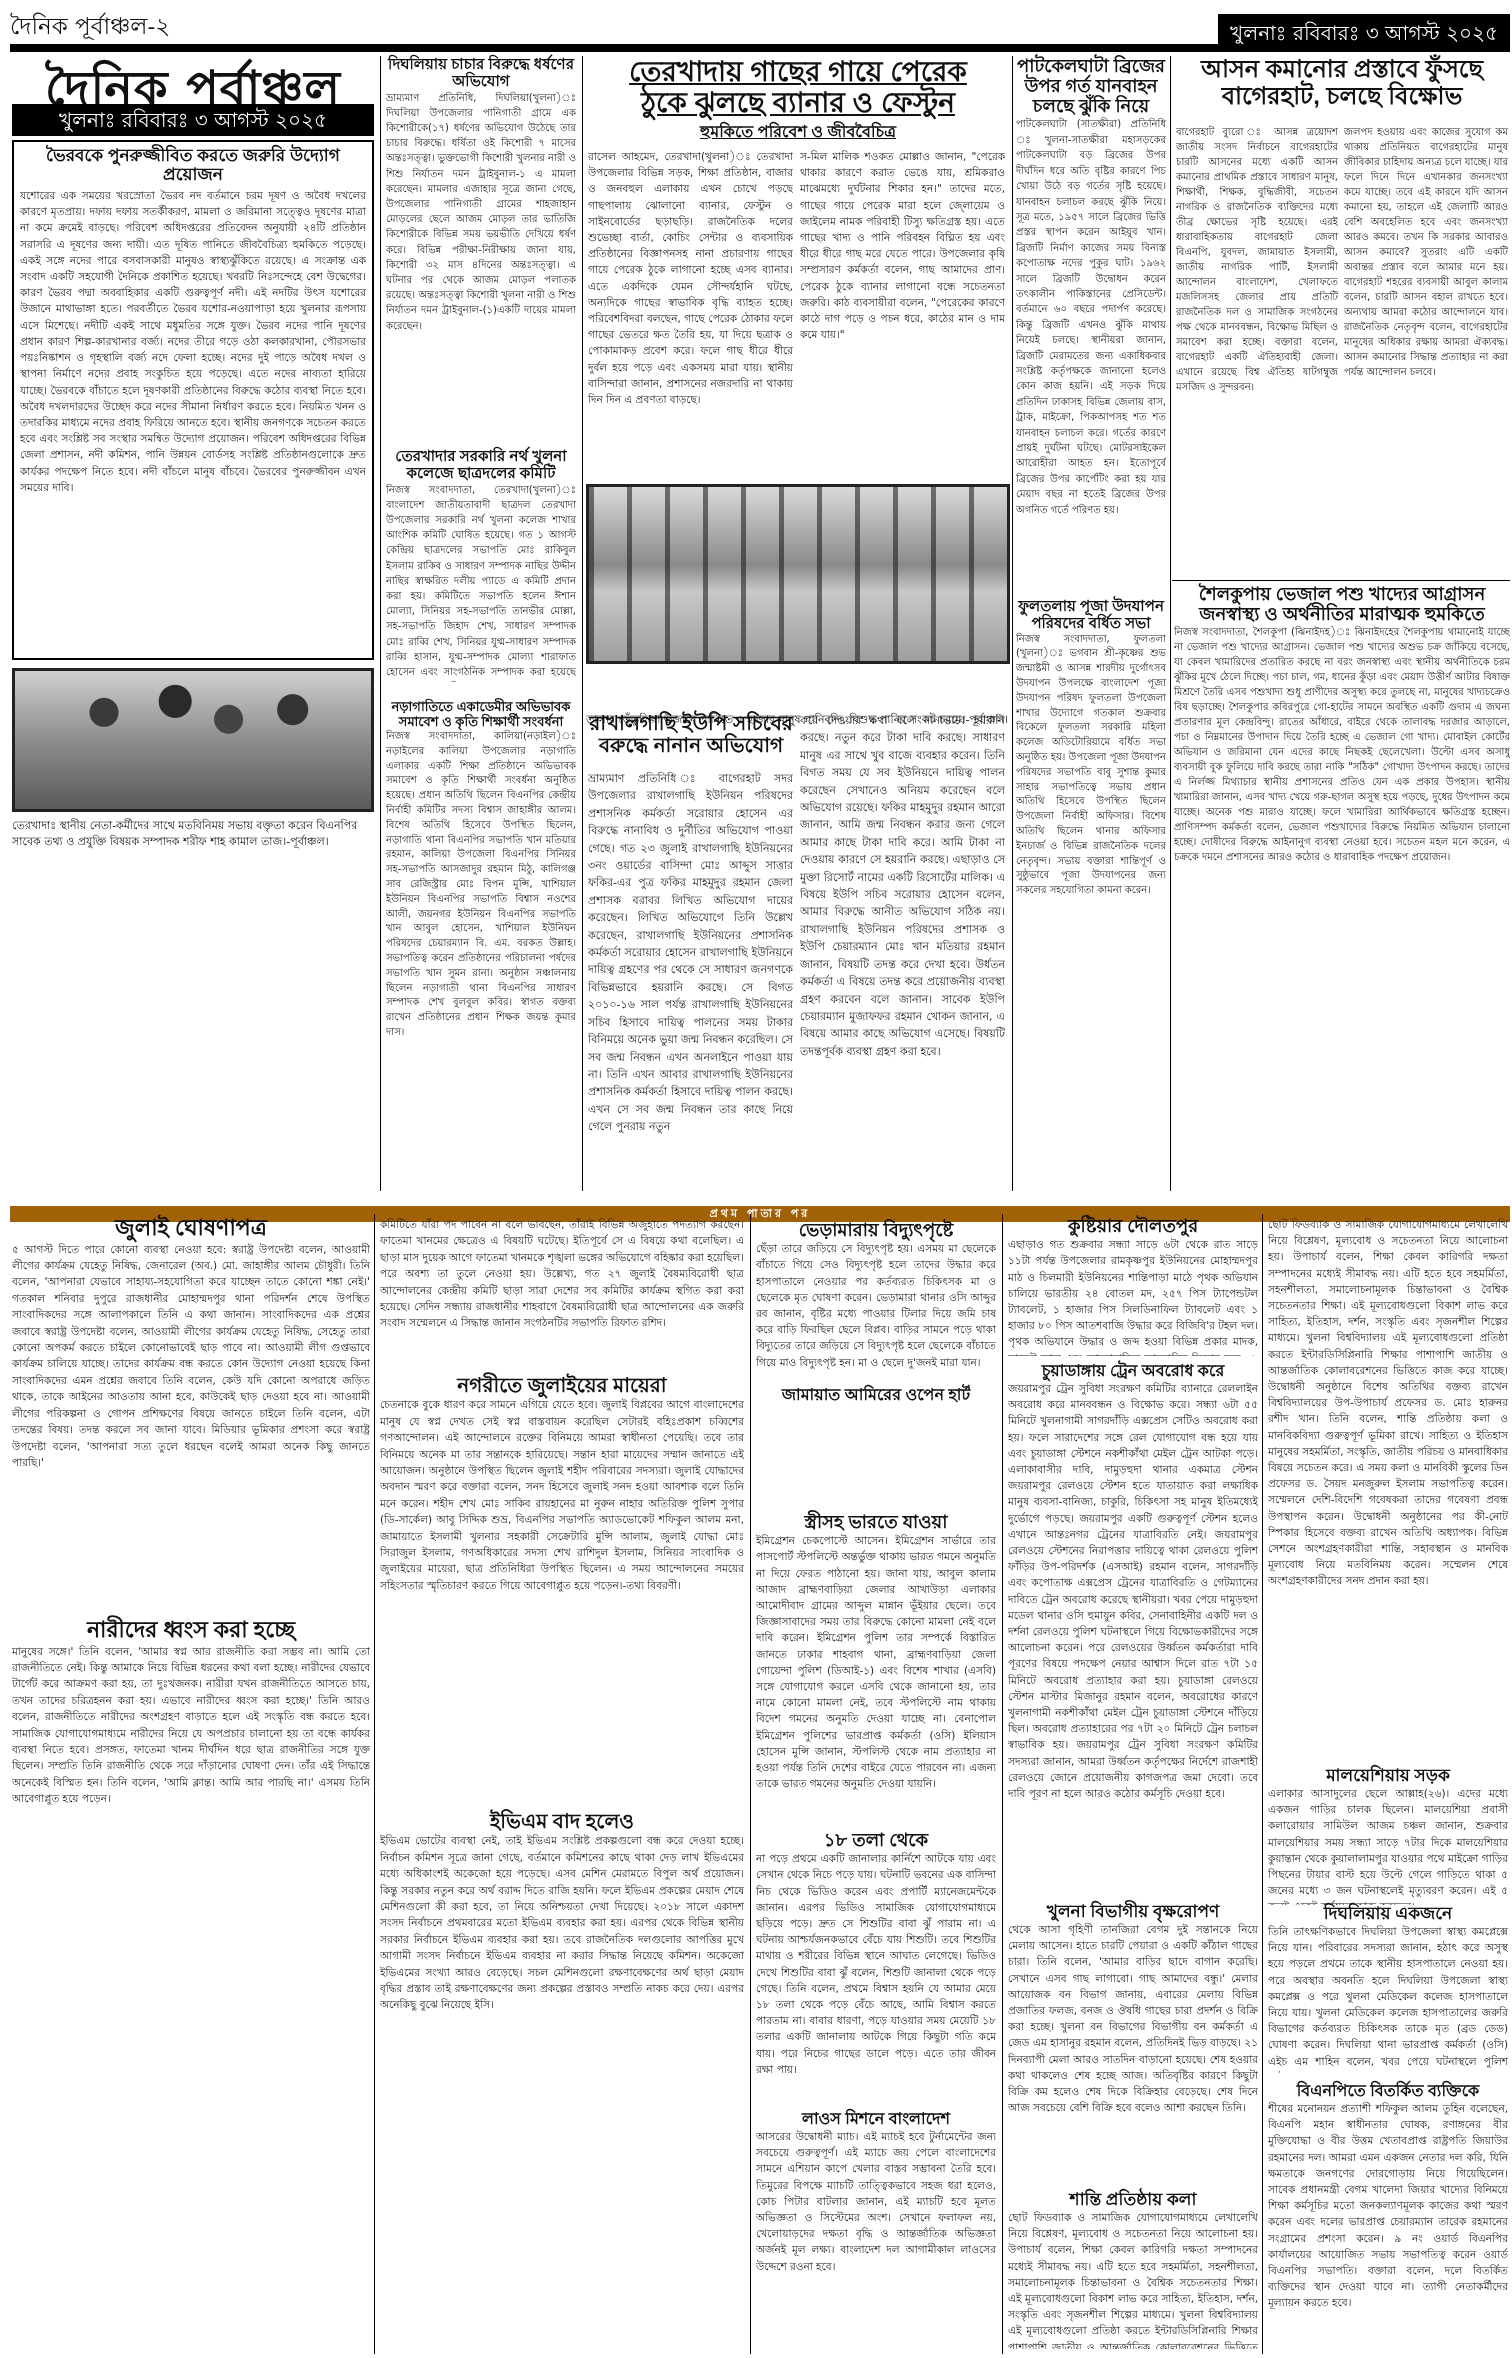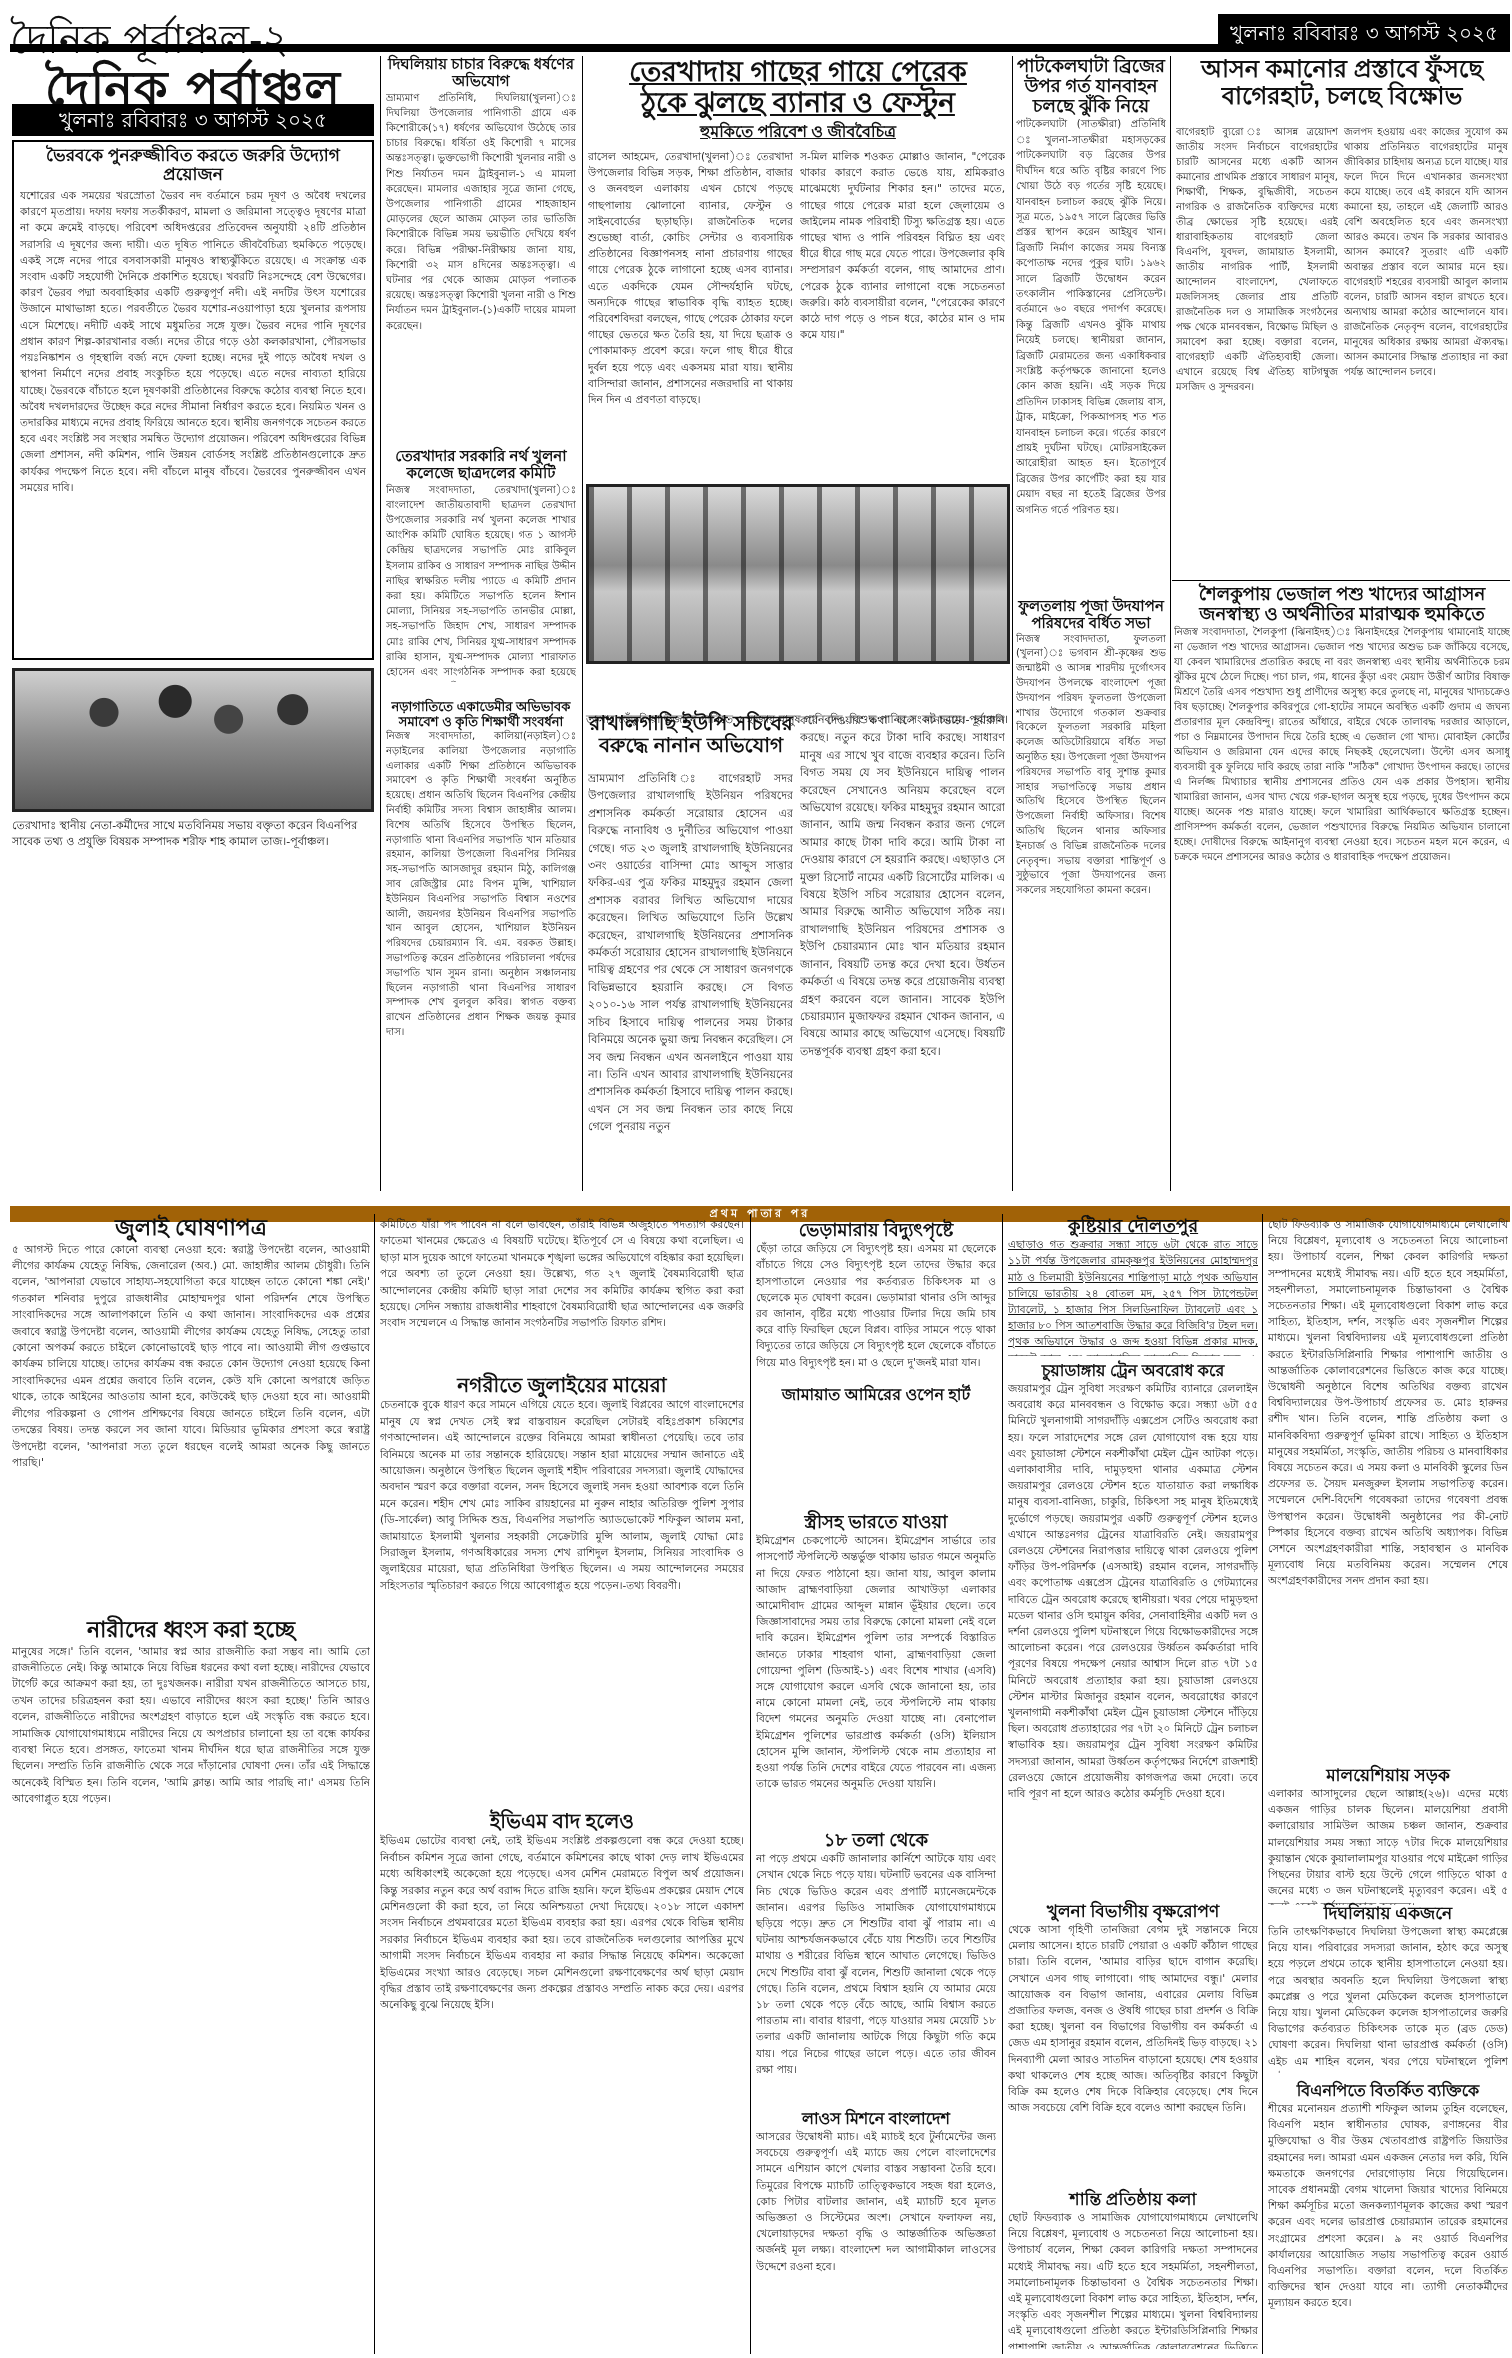--- a/index.html
+++ b/index.html
@@ -1,19 +1,19 @@
 <!DOCTYPE html>
 <html><head>
 <meta charset="utf-8">
 <style>
   * { box-sizing: border-box; margin: 0; padding: 0; }
   html, body { width: 1512px; height: 2358px; background: #fff; overflow: hidden; }
   body { font-family: "DejaVu Sans", sans-serif; color: #111; position: relative; }
   .abs { position: absolute; }
-  .page-label { left: 10px; top: 8px; font-size: 40px; font-family: "DejaVu Serif", serif; }
+  .page-label { left: 10px; top: 8px; font-size: 23px; font-family: "DejaVu Serif", serif; }
   .top-rule { left: 10px; top: 44px; width: 1500px; height: 8px; background: #000; }
   .date-box { right: 2px; top: 14px; background: #000; color: #fff; font-size: 20px; padding: 4px 12px; height: 34px; }
   .masthead { left: 12px; top: 52px; width: 362px; height: 60px; font-size: 48px; font-weight: bold; font-family: "DejaVu Serif", serif; text-align: center; letter-spacing: 1px; }
   .mast-date { left: 12px; top: 104px; width: 362px; height: 32px; background: #000; color: #fff; font-size: 20px; text-align: center; line-height: 32px; }
   .box { border: 2px solid #000; }
   .hl { font-weight: bold; text-align: center; line-height: 1.12; font-family: "Liberation Sans", sans-serif; }
   .body { font-size: 10.5px; line-height: 16.2px; text-align: justify; overflow: hidden; color: #222; }
   .photo { background: linear-gradient(160deg, #777 0%, #bbb 35%, #555 60%, #999 100%); border: 3px solid #222; }
   .photo.flood { background:
       repeating-linear-gradient(90deg, rgba(20,20,20,.55) 0 5px, transparent 5px 38px),
@@ -142,21 +142,21 @@
 <div class="abs" style="left:756px; top:1830px; width:240px;">
   <div class="hl" style="font-size:18px;">১৮ তলা থেকে</div>
   <div class="body" style="height:250px; font-size:10.5px; line-height:16.2px;">না পড়ে প্রথমে একটি জানালার কার্নিশে আটকে যায় এবং সেখান থেকে নিচে পড়ে যায়। ঘটনাটি ভবনের এক বাসিন্দা নিচ থেকে ভিডিও করেন এবং প্রপার্টি ম্যানেজমেন্টকে জানান। এরপর ভিডিও সামাজিক যোগাযোগমাধ্যমে ছড়িয়ে পড়ে। দ্রুত সে শিশুটির বাবা ঝুঁ পারাম না। এ ঘটনায় আশ্চর্যজনকভাবে বেঁচে যায় শিশুটি। তবে শিশুটির মাথায় ও শরীরের বিভিন্ন স্থানে আঘাত লেগেছে। ভিডিও দেখে শিশুটির বাবা ঝুঁ বলেন, শিশুটি জানালা থেকে পড়ে গেছে। তিনি বলেন, প্রথমে বিশ্বাস হয়নি যে আমার মেয়ে ১৮ তলা থেকে পড়ে বেঁচে আছে, আমি বিশ্বাস করতে পারতাম না। বাবার ধারণা, পড়ে যাওয়ার সময় মেয়েটি ১৮ তলার একটি জানালায় আটকে গিয়ে কিছুটা গতি কমে যায়। পরে নিচের গাছের ডালে পড়ে। এতে তার জীবন রক্ষা পায়।</div>
 </div>
 <div class="abs" style="left:756px; top:2110px; width:240px;">
   <div class="hl" style="font-size:16px;">লাওস মিশনে বাংলাদেশ</div>
   <div class="body" style="height:220px; font-size:10.5px; line-height:16.2px;">আসরের উদ্বোধনী ম্যাচ। এই ম্যাচই হবে টুর্নামেন্টের জন্য সবচেয়ে গুরুত্বপূর্ণ। এই ম্যাচে জয় পেলে বাংলাদেশের সামনে এশিয়ান কাপে খেলার বাস্তব সম্ভাবনা তৈরি হবে। তিমুরের বিপক্ষে ম্যাচটি তাত্ত্বিকভাবে সহজ ধরা হলেও, কোচ পিটার বাটলার জানান, এই ম্যাচটি হবে মূলত অভিজ্ঞতা ও সিস্টেমের অংশ। সেখানে ফলাফল নয়, খেলোয়াড়দের দক্ষতা বৃদ্ধি ও আন্তর্জাতিক অভিজ্ঞতা অর্জনই মূল লক্ষ্য। বাংলাদেশ দল আগামীকাল লাওসের উদ্দেশে রওনা হবে।</div>
 </div>
 
 <div class="abs vrule" style="left:1002px; top:1214px; height:1140px;"></div>
-<div class="abs" style="left:1008px; top:1216px; width:250px;text-decoration:underline;">
+<div class="abs" style="left:1008px; top:1216px; width:250px;">
   <div class="hl" style="font-size:18px;">কুষ্টিয়ার দৌলতপুর</div>
   <div class="body" style="height:120px; font-size:10.5px; line-height:16.2px;">এছাড়াও গত শুক্রবার সন্ধ্যা সাড়ে ৬টা থেকে রাত সাড়ে ১১টা পর্যন্ত উপজেলার রামকৃষ্ণপুর ইউনিয়নের মোহাম্মদপুর মাঠ ও চিলমারী ইউনিয়নের শান্তিপাড়া মাঠে পৃথক অভিযান চালিয়ে ভারতীয় ২৪ বোতল মদ, ২৫৭ পিস ট্যাপেন্ডটল ট্যাবলেট, ১ হাজার পিস সিলডিনাফিল ট্যাবলেট এবং ১ হাজার ৮০ পিস আতশবাজি উদ্ধার করে বিজিবি'র টহল দল। পৃথক অভিযানে উদ্ধার ও জব্দ হওয়া বিভিন্ন প্রকার মাদক, কারেন্ট জাল এবং আতশবাজির আনুমানিক সিজার মূল্য ৩১ লাখ ৭২ হাজার ১০০ টাকা বলে বিজিবি সূত্র জানিয়েছে।</div>
 </div>
 <div class="abs" style="left:1008px; top:1362px; width:250px;">
   <div class="hl" style="font-size:16px;">চুয়াডাঙ্গায় ট্রেন অবরোধ করে</div>
   <div class="body" style="height:520px; font-size:10.5px; line-height:16.2px;">জয়রামপুর ট্রেন সুবিধা সংরক্ষণ কমিটির ব্যানারে রেললাইন অবরোধ করে মানববন্ধন ও বিক্ষোভ করে। সন্ধ্যা ৬টা ৫৫ মিনিটে খুলনাগামী সাগরদাঁড়ি এক্সপ্রেস সেটিও অবরোধ করা হয়। ফলে সারাদেশের সঙ্গে রেল যোগাযোগ বন্ধ হয়ে যায় এবং চুয়াডাঙ্গা স্টেশনে নকশীকাঁথা মেইল ট্রেন আটকা পড়ে। এলাকাবাসীর দাবি, দামুড়হুদা থানার একমাত্র স্টেশন জয়রামপুর রেলওয়ে স্টেশন হতে যাতায়াত করা লক্ষাধিক মানুষ ব্যবসা-বানিজ্য, চাকুরি, চিকিৎসা সহ মানুষ ইতিমধ্যেই দুর্ভোগে পড়ছে। জয়রামপুর একটি গুরুত্বপূর্ণ স্টেশন হলেও এখানে আন্তঃনগর ট্রেনের যাত্রাবিরতি নেই। জয়রামপুর রেলওয়ে স্টেশনের নিরাপত্তার দায়িত্বে থাকা রেলওয়ে পুলিশ ফাঁড়ির উপ-পরিদর্শক (এসআই) রহমান বলেন, সাগরদাঁড়ি এবং কপোতাক্ষ এক্সপ্রেস ট্রেনের যাত্রাবিরতি ও গেটম্যানের দাবিতে ট্রেন অবরোধ করেছে স্থানীয়রা। খবর পেয়ে দামুড়হুদা মডেল থানার ওসি হুমায়ুন কবির, সেনাবাহিনীর একটি দল ও দর্শনা রেলওয়ে পুলিশ ঘটনাস্থলে গিয়ে বিক্ষোভকারীদের সঙ্গে আলোচনা করেন। পরে রেলওয়ের উর্ধ্বতন কর্মকর্তারা দাবি পূরণের বিষয়ে পদক্ষেপ নেয়ার আশ্বাস দিলে রাত ৭টা ১৫ মিনিটে অবরোধ প্রত্যাহার করা হয়। চুয়াডাঙ্গা রেলওয়ে স্টেশন মাস্টার মিজানুর রহমান বলেন, অবরোধের কারণে খুলনাগামী নকশীকাঁথা মেইল ট্রেন চুয়াডাঙ্গা স্টেশনে দাঁড়িয়ে ছিল। অবরোধ প্রত্যাহারের পর ৭টা ২০ মিনিটে ট্রেন চলাচল স্বাভাবিক হয়। জয়রামপুর ট্রেন সুবিধা সংরক্ষণ কমিটির সদস্যরা জানান, আমরা উর্ধ্বতন কর্তৃপক্ষের নির্দেশে রাজশাহী রেলওয়ে জোনে প্রয়োজনীয় কাগজপত্র জমা দেবো। তবে দাবি পূরণ না হলে আরও কঠোর কর্মসূচি দেওয়া হবে।</div>
 </div>
 <div class="abs" style="left:1008px; top:1902px; width:250px;">
   <div class="hl" style="font-size:17px;">খুলনা বিভাগীয় বৃক্ষরোপণ</div>
   <div class="body" style="height:260px; font-size:10.5px; line-height:16.2px;">থেকে আসা গৃহিণী তানজিরা বেগম দুই সন্তানকে নিয়ে মেলায় আসেন। হাতে চারটি পেয়ারা ও একটি কাঁঠাল গাছের চারা। তিনি বলেন, 'আমার বাড়ির ছাদে বাগান করেছি। সেখানে এসব গাছ লাগাবো। গাছ আমাদের বন্ধু।' মেলার আয়োজক বন বিভাগ জানায়, এবারের মেলায় বিভিন্ন প্রজাতির ফলজ, বনজ ও ঔষধি গাছের চারা প্রদর্শন ও বিক্রি করা হচ্ছে। খুলনা বন বিভাগের বিভাগীয় বন কর্মকর্তা এ জেড এম হাসানুর রহমান বলেন, প্রতিদিনই ভিড় বাড়ছে। ২১ দিনব্যাপী মেলা আরও সাতদিন বাড়ানো হয়েছে। শেষ হওয়ার কথা থাকলেও শেষ হচ্ছে আজ। অতিবৃষ্টির কারণে কিছুটা বিক্রি কম হলেও শেষ দিকে বিক্রিহার বেড়েছে। শেষ দিনে আজ সবচেয়ে বেশি বিক্রি হবে বলেও আশা করছেন তিনি।</div>

